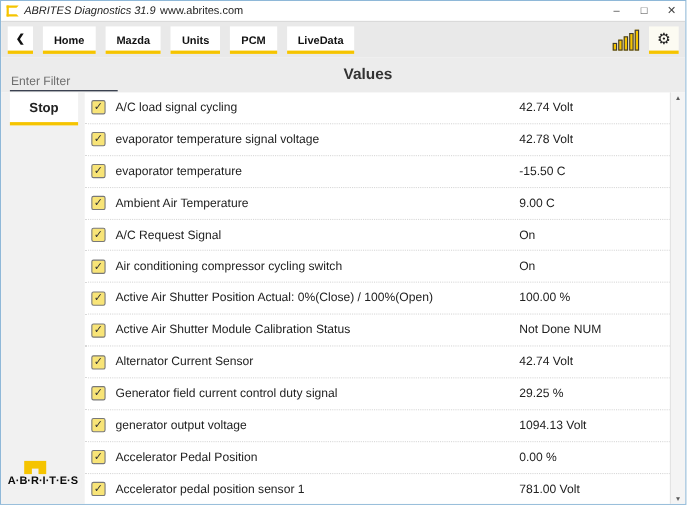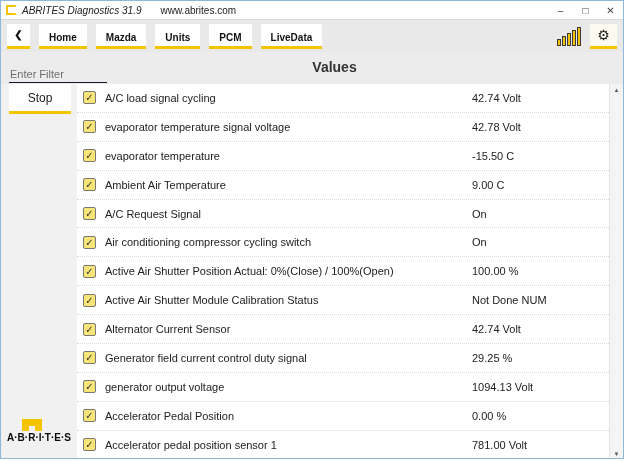--- a/index.html
+++ b/index.html
@@ -12,21 +12,21 @@
     --border-blue:#8FB8D8;
   }
   *{box-sizing:border-box;margin:0;padding:0;font-family:"Liberation Sans",sans-serif;}
   body{width:626px;height:461px;overflow:hidden;background:#fff;}
   .window{width:624px;height:459px;border:1px solid var(--border-blue);background:#fff;position:relative;overflow:hidden;}
 
   
   .titlebar{height:18px;background:var(--titlebar-bg);display:flex;align-items:center;padding-left:5px;}
   .app-icon{width:11px;height:10px;border:2px solid var(--accent);border-right-color:transparent;margin-right:5px;flex:none;}
   .titlebar-title{font-size:10px;color:#222;white-space:nowrap;font-style:italic;}
-  .titlebar-url{font-size:10px;color:#222;margin-left:19px;}
+  .titlebar-url{font-size:10px;color:#222;margin-left:4px;}
   .win-controls{margin-left:auto;display:flex;height:100%;}
   .win-btn{width:25px;height:100%;border:none;background:transparent;font-size:10px;color:#444;display:flex;align-items:center;justify-content:center;cursor:default;}
 
   
   .toolbar{height:33px;background:var(--toolbar-bg);border-top:1px solid #DADADA;display:flex;align-items:center;padding:0 6px;gap:9px;}
   .tbtn{height:25px;background:#fff;border:none;border-bottom:3px solid var(--accent);font-size:10px;font-weight:700;color:#111;padding:8px 10px;cursor:default;}
   .back-btn{width:23px;padding:0;font-size:10px;}
   .toolbar-right{margin-left:auto;display:flex;align-items:center;gap:7px;}
   .signal{display:flex;align-items:flex-end;gap:1px;height:20px;margin-right:2px;}
   .signal i{display:block;width:4px;background:var(--accent);border:1px solid #3a3a3a;}
@@ -39,21 +39,21 @@
 
   
   .subheader{height:32px;background:var(--subheader-bg);position:relative;}
   .filter-input{position:absolute;left:8px;top:14px;width:98px;background:transparent;border:none;border-bottom:1px solid #0f172a;font-size:11px;color:#333;padding:2px 1px;outline:none;}
   .filter-input::placeholder{color:#6e6e6e;}
   .page-title{position:absolute;left:76px;right:31px;top:7px;text-align:center;font-size:14px;font-weight:600;color:#333;}
 
   
   .body{display:flex;height:376px;}
   .sidebar{width:76px;background:var(--sidebar-bg);position:relative;flex:none;}
-  .stop-btn{display:block;margin-left:8px;width:62px;height:30px;background:#fff;border:none;border-bottom:3px solid var(--accent);font-size:12px;color:#222;cursor:default;}
+  .stop-btn{display:block;margin-left:8px;width:62px;height:30px;background:#fff;border:none;border-bottom:3px solid var(--accent);font-size:12px;color:#222;cursor:default;font-weight:bold;}
   .logo{position:absolute;left:3px;bottom:1px;width:70px;height:43px;}
   .logo-square{position:absolute;left:18px;top:3px;width:20px;height:23px;border:7px solid var(--accent);}
   .logo-text{position:absolute;left:0;top:15px;width:100%;text-align:center;font-size:10px;font-weight:700;color:#0a0a0a;background:var(--sidebar-bg);padding:1px 0;letter-spacing:0;}
 
   .list{flex:1;background:#fff;overflow:hidden;}
   .row{height:28.9px;position:relative;display:flex;align-items:center;border-bottom:1px dotted #D8D8D8;}
   .checkbox{flex:none;width:13px;height:13px;margin-left:6px;background:var(--checkbox-fill);border:1px solid #787878;border-radius:2px;font-size:10px;line-height:12px;text-align:center;color:#333;cursor:default;}
   .row-label{margin-left:9px;font-size:11px;color:#222;white-space:nowrap;}
   .row-value{position:absolute;left:395px;font-size:11px;color:#222;white-space:nowrap;}
 

